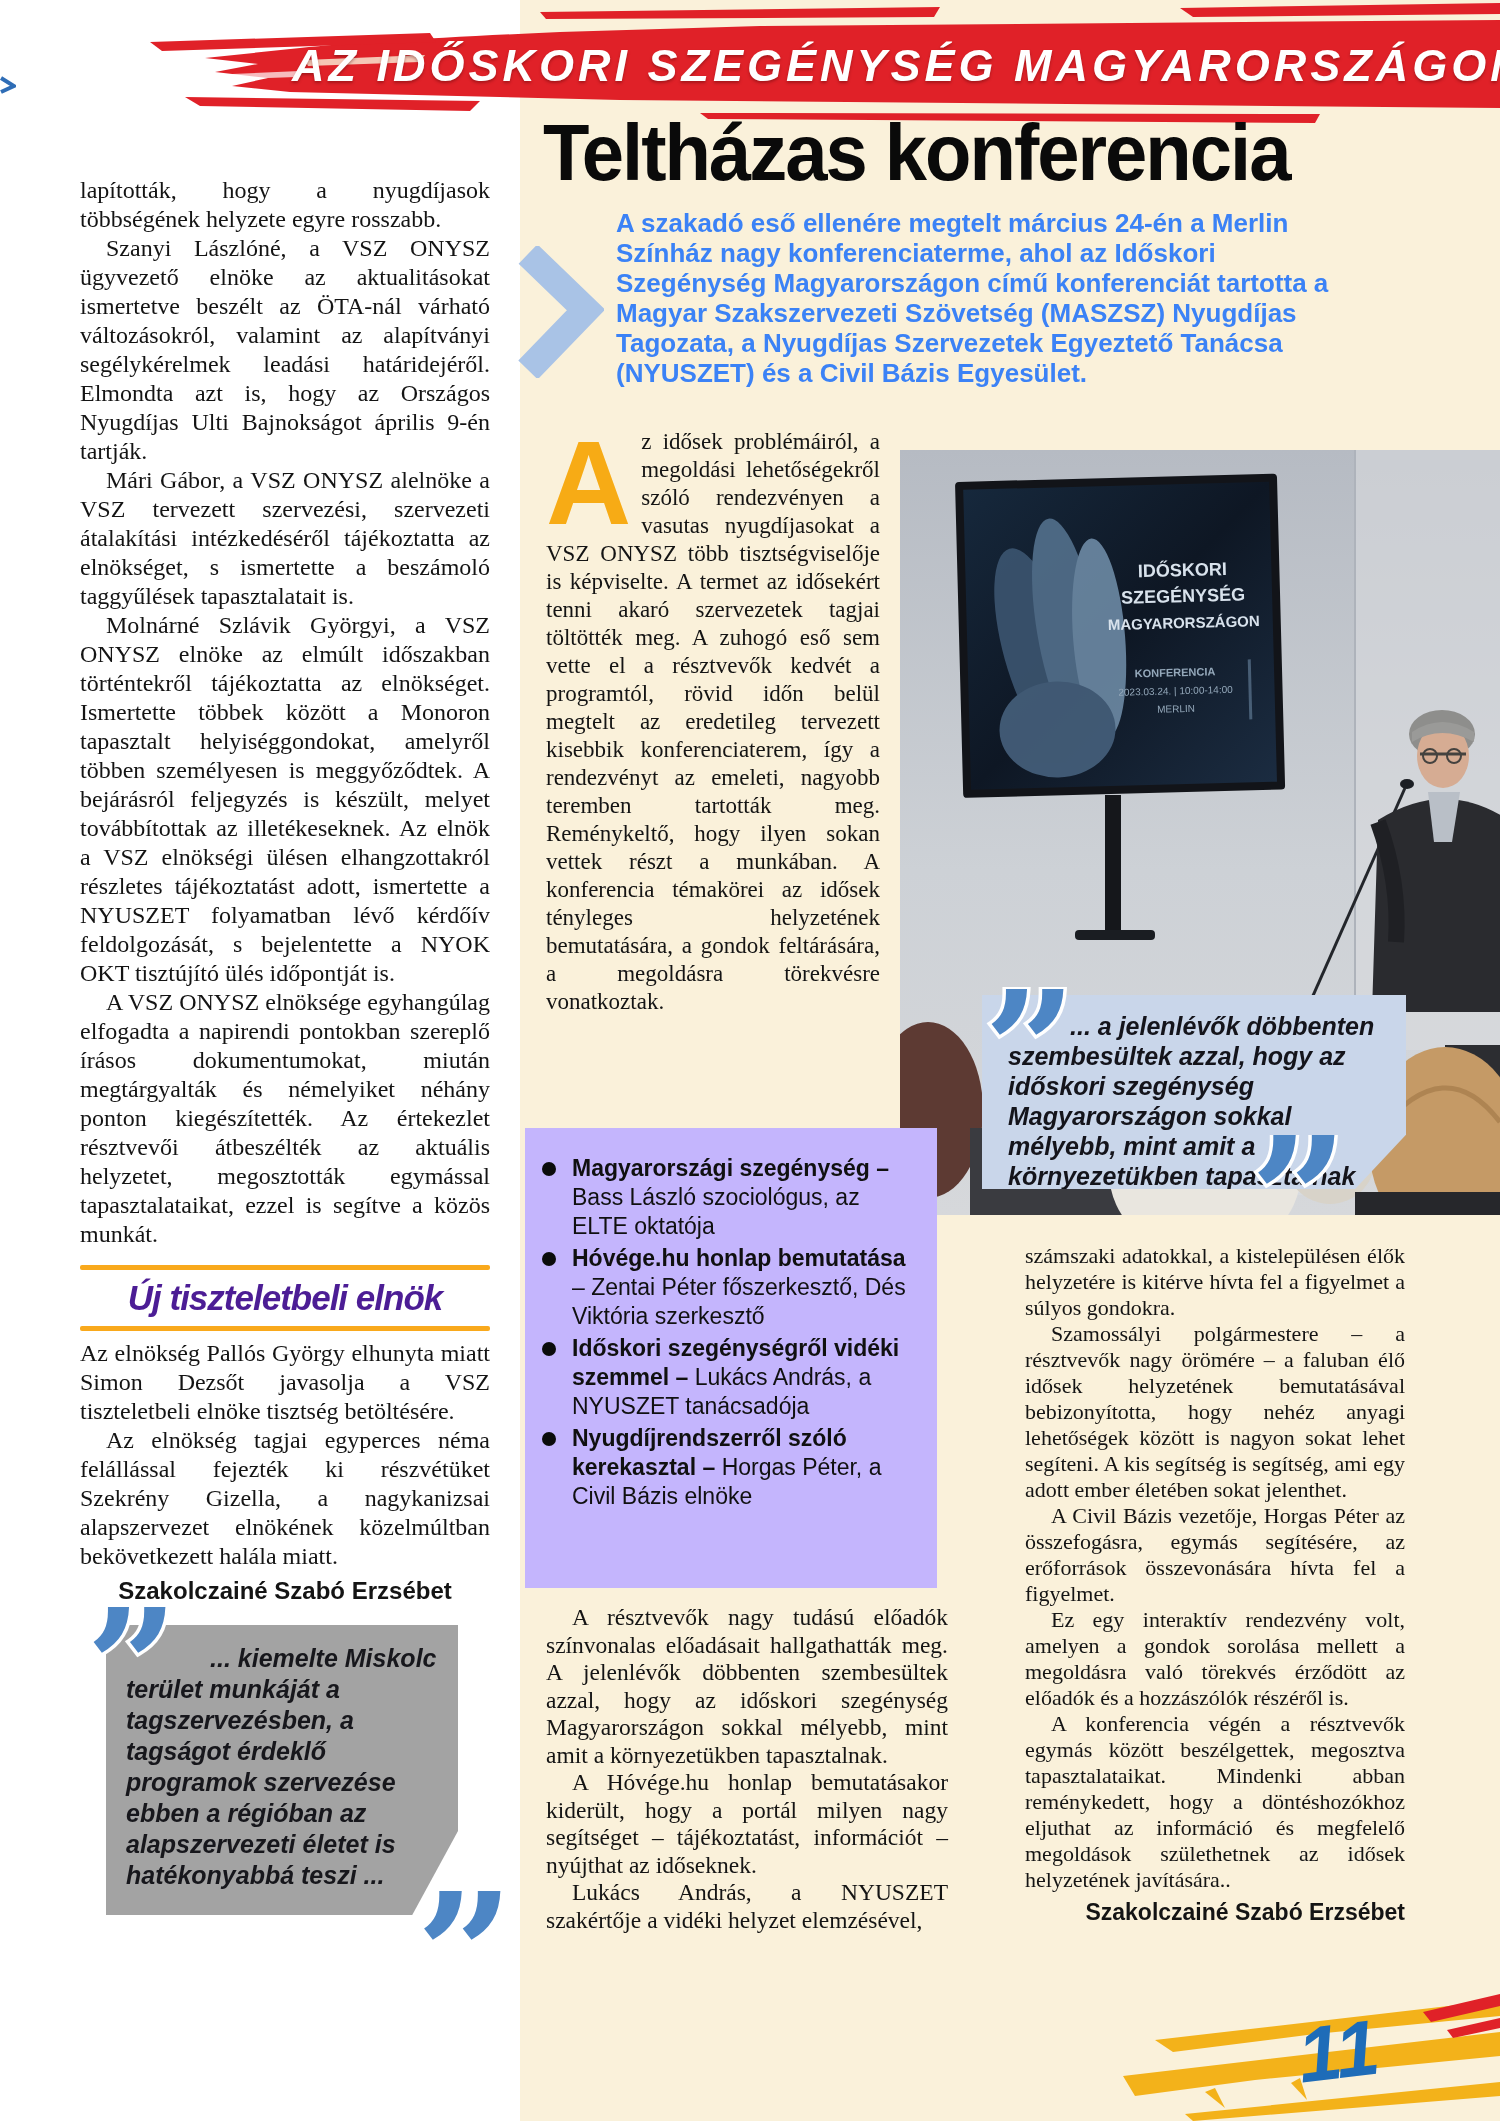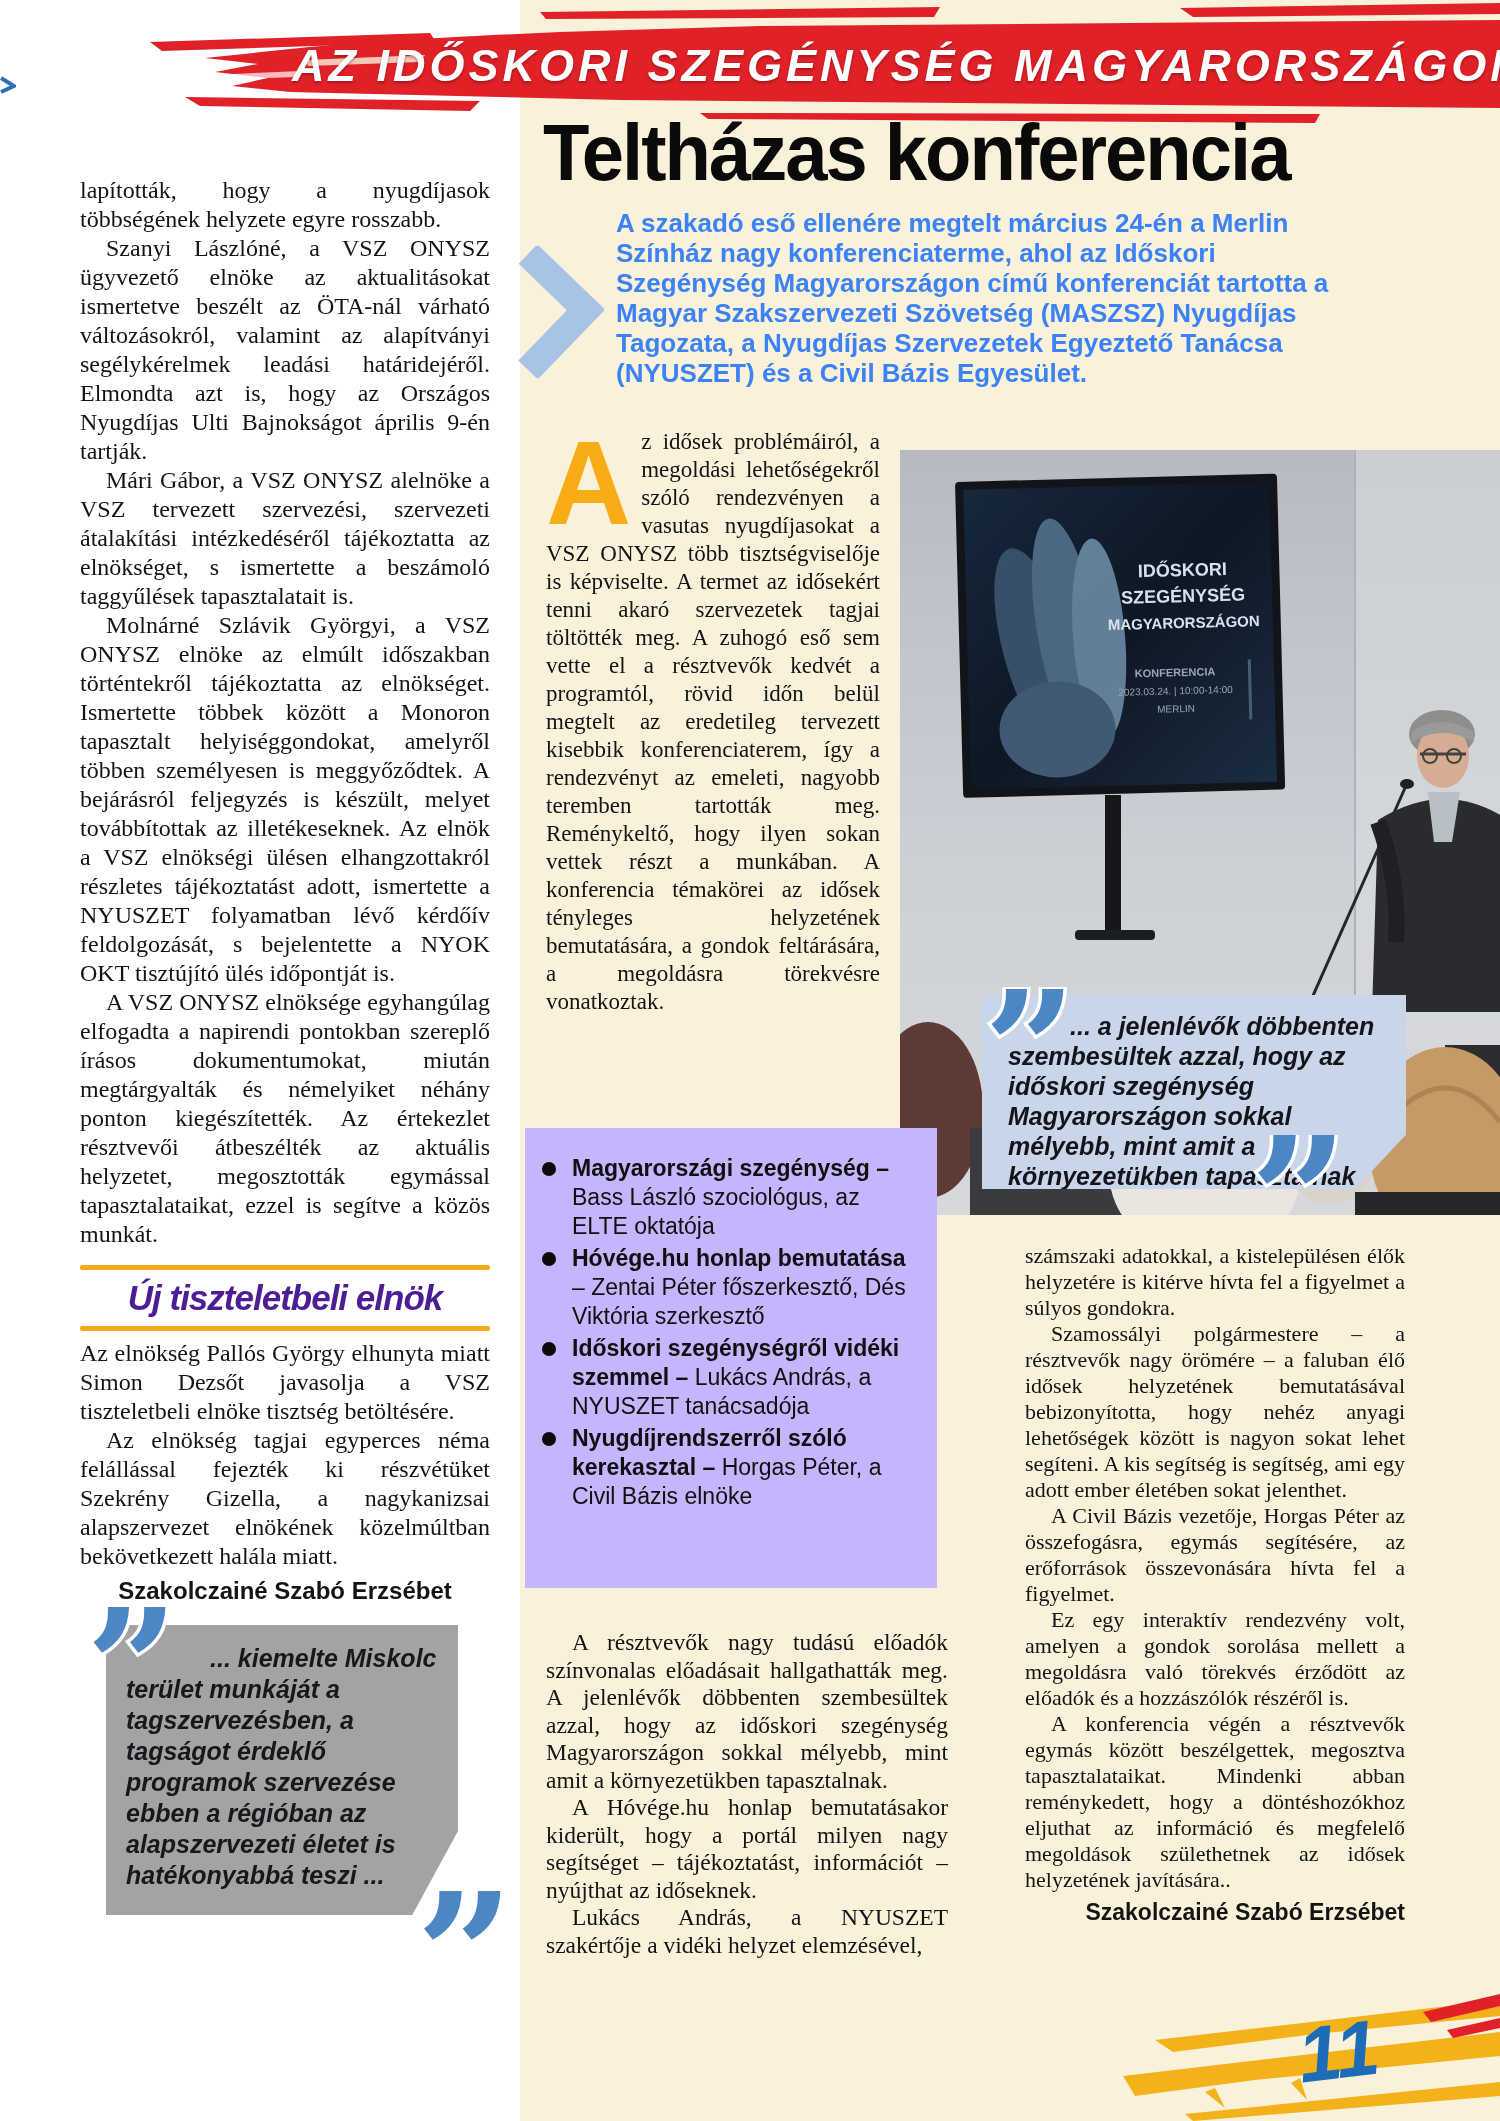--- a/index.html
+++ b/index.html
@@ -235,21 +235,21 @@
   <div class="topics">
     <ul>
       <li><span class="dot"></span><span class="t-bold">Magyarországi szegénység –</span> <span>Bass László szociológus, az ELTE oktatója</span></li>
       <li><span class="dot"></span><span class="t-bold">Hóvége.hu honlap bemutatása</span> <span>– Zentai Péter főszerkesztő, Dés Viktória szerkesztő</span></li>
       <li><span class="dot"></span><span class="t-bold">Időskori szegénységről vidéki szemmel –</span> <span>Lukács András, a NYUSZET tanácsadója</span></li>
       <li><span class="dot"></span><span class="t-bold">Nyugdíjrendszerről szóló kerekasztal –</span> <span>Horgas Péter, a Civil Bázis elnöke</span></li>
     </ul>
   </div>
 
   <div class="midcol">
-    <p class="body ind" style="font-size:inherit;line-height:inherit;margin-top:25px;">A résztvevők nagy tudású előadók színvonalas előadásait hallgathatták meg. A jelenlévők döbbenten szembesültek azzal, hogy az időskori szegénység Magyarországon sokkal mélyebb, mint amit a környezetükben tapasztalnak.</p>
+    <p class="body ind" style="font-size:inherit;line-height:inherit;">A résztvevők nagy tudású előadók színvonalas előadásait hallgathatták meg. A jelenlévők döbbenten szembesültek azzal, hogy az időskori szegénység Magyarországon sokkal mélyebb, mint amit a környezetükben tapasztalnak.</p>
     <p class="body ind" style="font-size:inherit;line-height:inherit;">A Hóvége.hu honlap bemutatásakor kiderült, hogy a portál milyen nagy segítséget – tájékoztatást, információt – nyújthat az időseknek.</p>
     <p class="body ind" style="font-size:inherit;line-height:inherit;">Lukács András, a NYUSZET szakértője a vidéki helyzet elemzésével,</p>
   </div>
 
   <div class="rightcol">
     <p class="body" style="font-size:inherit;line-height:inherit;">számszaki adatokkal, a kistelepülésen élők helyzetére is kitérve hívta fel a figyelmet a súlyos gondokra.</p>
     <p class="body ind" style="font-size:inherit;line-height:inherit;">Szamossályi polgármestere – a résztvevők nagy örömére – a faluban élő idősek helyzetének bemutatásával bebizonyította, hogy nehéz anyagi lehetőségek között is nagyon sokat lehet segíteni. A kis segítség is segítség, ami egy adott ember életében sokat jelenthet.</p>
     <p class="body ind" style="font-size:inherit;line-height:inherit;">A Civil Bázis vezetője, Horgas Péter az összefogásra, egymás segítésére, az erőforrások összevonására hívta fel a figyelmet.</p>
     <p class="body ind" style="font-size:inherit;line-height:inherit;">Ez egy interaktív rendezvény volt, amelyen a gondok sorolása mellett a megoldásra való törekvés érződött az előadók és a hozzászólók részéről is.</p>
     <p class="body ind" style="font-size:inherit;line-height:inherit;">A konferencia végén a résztvevők egymás között beszélgettek, megosztva tapasztalataikat. Mindenki abban reménykedett, hogy a döntéshozókhoz eljuthat az információ és megfelelő megoldások születhetnek az idősek helyzetének javítására..</p>

